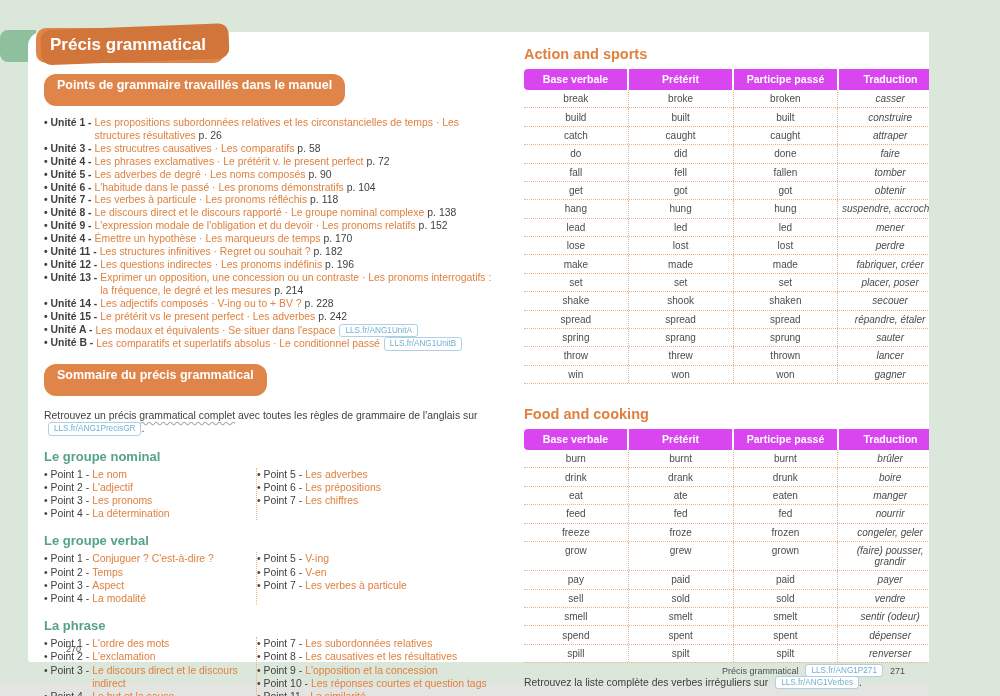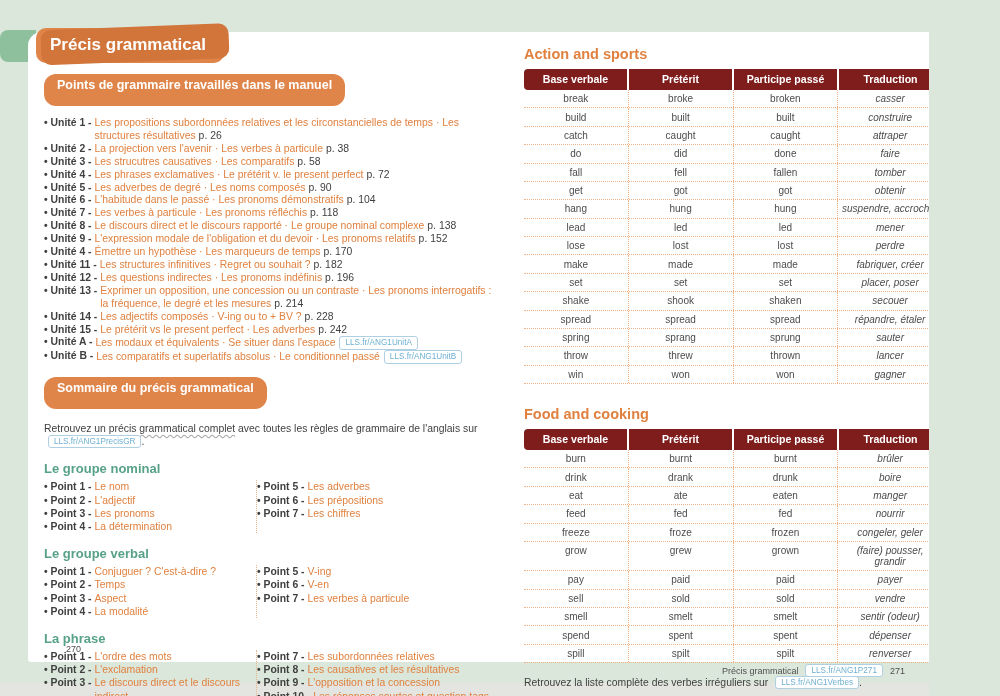--- a/index.html
+++ b/index.html
@@ -36,28 +36,28 @@
   .intro{font-size:10.4px;color:#3f3f3f;margin:13px 0 0;line-height:13px;}
   .intro .uwave{text-decoration:underline wavy rgba(90,90,90,.55);text-underline-offset:2px;}
 
   .group{margin-top:6px;}
   .group-title{color:#57a287;font-weight:bold;font-size:13px;margin:13px 0 4px;}
   .cols{display:flex;}
   .col1{width:212px;}
   .col2{flex:1;border-left:1px dotted #e9b489;padding-left:14px;text-align:right;}
   .points{list-style:none;margin:0;padding:0;font-size:10.4px;line-height:13.2px;}
   .points li{display:flex;}
-  .p-head{white-space:nowrap;font-weight:bold;color:#3f3f3f;}
+  .p-head{white-space:nowrap;font-weight:normal;color:#3f3f3f;}
   .p-body{color:#e0813f;margin-left:3px;}
 
   
   .table-title{color:#e0813f;font-weight:bold;font-size:14.5px;margin:0 0 7px;}
   .vtable{width:100%;margin-bottom:0;}
   .thead{display:flex;}
-  .th{flex:1;background:#7f1d1d;color:#fff;font-weight:bold;font-size:10.6px;text-align:center;
+  .th{flex:1;background:#d946ef;color:#fff;font-weight:bold;font-size:10.6px;text-align:center;
     padding:4px 0 5px;border-left:2px solid #fff;}
   .th:first-child{border-left:none;border-radius:4px 0 0 4px;}
   .th:last-child{border-radius:0 4px 4px 0;}
   .tr{display:flex;border-bottom:1px dotted #efb285;}
   .td{flex:1;text-align:center;font-size:10px;color:#4c4c4c;padding:3.2px 2px;border-left:1px dotted #efb285;}
   .td:first-child{border-left:none;}
   .td-trad{font-style:italic;}
   .t2{margin-top:22px;}
   .note{font-size:10.4px;color:#3f3f3f;margin-top:13px;}
 
@@ -80,24 +80,20 @@
 
       <div class="section-badge">Points de grammaire travaillés dans le manuel</div>
 
       <ul class="units">
 
           <li>
             <span class="u-head"><span>•</span> <span>Unité 1</span> <span>-</span></span>
             <span class="u-body"><span>Les propositions subordonnées relatives et les circonstancielles de temps · Les structures résultatives</span><span class="u-page">p. 26</span></span>
           </li>
 
-          <li>
-            <span class="u-head"><span>•</span> <span>Unité 2</span> <span>-</span></span>
-            <span class="u-body"><span>La projection vers l'avenir · Les verbes à particule</span><span class="u-page">p. 38</span></span>
-          </li>
 
           <li>
             <span class="u-head"><span>•</span> <span>Unité 3</span> <span>-</span></span>
             <span class="u-body"><span>Les strucutres causatives · Les comparatifs</span><span class="u-page">p. 58</span></span>
           </li>
 
           <li>
             <span class="u-head"><span>•</span> <span>Unité 4</span> <span>-</span></span>
             <span class="u-body"><span>Les phrases exclamatives · Le prétérit v. le present perfect</span><span class="u-page">p. 72</span></span>
           </li>

